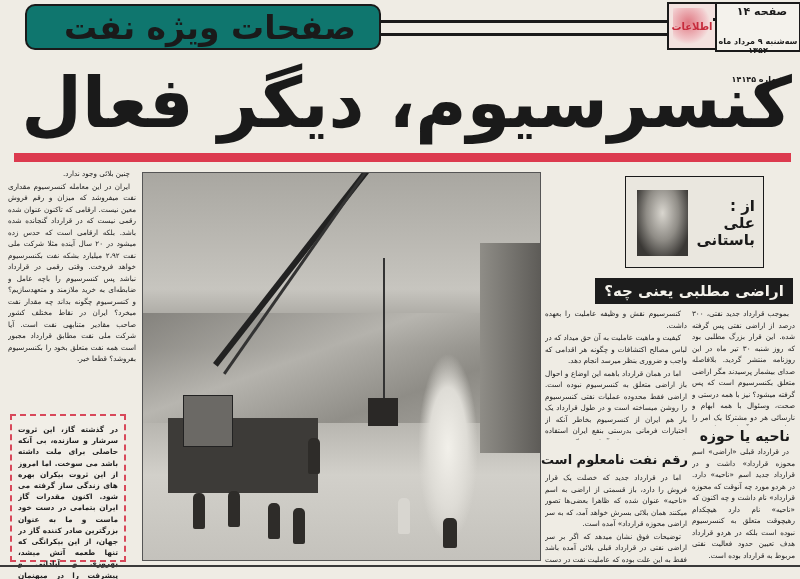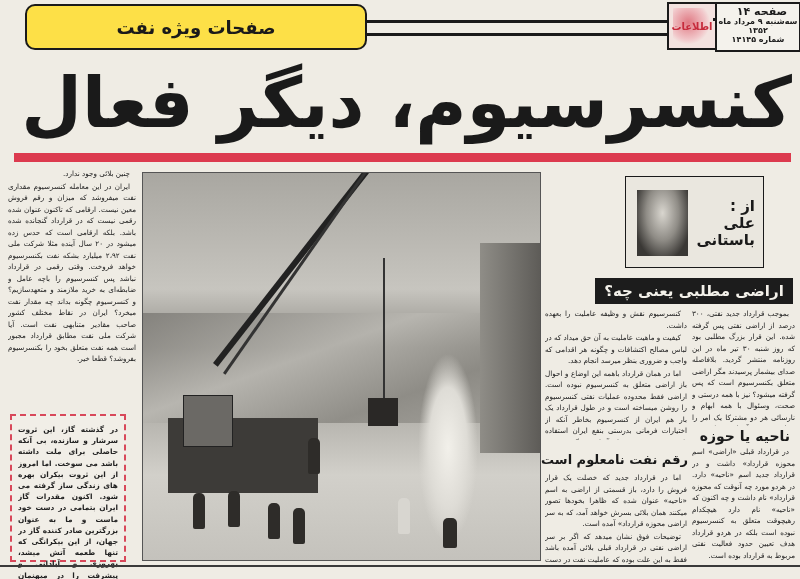--- a/index.html
+++ b/index.html
@@ -7,39 +7,39 @@
     width: 800px; height: 579px; overflow: hidden; position: relative;
     background: #efece4;
     font-family: "DejaVu Sans", sans-serif;
     color: #1a1a1a;
   }
   
   .hline { position: absolute; height: 3px; background: #1a1a1a; }
   .section-pill {
     position: absolute; left: 25px; top: 4px; width: 338px; height: 42px;
     border: 2px solid #1a1a1a; border-radius: 10px;
-    background: #fde047;
+    background: #0f766e;
     display: flex; align-items: center; justify-content: center;
-    font-size: 18px; font-weight: bold; direction: rtl;
+    font-size: 33px; font-weight: bold; direction: rtl; padding-left: 14px;
   }
   .logo-box {
     position: absolute; left: 667px; top: 2px; width: 46px; height: 44px;
     border: 2px solid #1a1a1a; background: #f3e2df;
     display: flex; align-items: center; justify-content: center;
     font-size: 10px; color: #c62b3c; font-weight: bold; direction: rtl;
     overflow: hidden;
   }
   .logo-box .flame { position:absolute; inset:4px; background: radial-gradient(circle at 40% 40%, #e07a84 0%, #f1c6c9 55%, transparent 70%); }
   .issue-box {
     position: absolute; left: 715px; top: 2px; width: 82px; height: 46px;
     border: 2px solid #1a1a1a; background: #f4f2ec;
     direction: rtl; text-align: center; line-height: 1.1;
   }
   .issue-box .page { font-size: 11px; font-weight: bold; display:block; margin-top:2px;margin-left:8px; }
-  .issue-box .small { font-size: 8px; font-weight: bold; display:block; }
+  .issue-box .small { font-size: 8px; font-weight: bold; display:block;margin-top:20px; }
   
   .headline {
     position: absolute; left: 10px; top: 58px; width: 782px; height: 90px;
     direction: rtl; text-align: center;
     font-size: 70px; font-weight: bold; line-height: 90px; letter-spacing: -2px;
     font-family: "DejaVu Sans", sans-serif;
     white-space: nowrap; overflow: hidden;
   }
   .red-rule { position: absolute; left: 14px; top: 153px; width: 777px; height: 9px; background: #dc3a4e; }
   
@@ -165,17 +165,17 @@
   <p>در قرارداد قبلی محوزه قرارداد» منطقه وسیعی بوده است که کنسرسیوم بعنوان عامل فعال مایشاء و هر نوع فعالیت و اقداماتی را که مایل بود راسا و بدون اجازه شرکت ملی نفت در این اراضی انجام میداده است. خودمختاری و خودکامگی کنسرسیوم فقط به این علت بوده است که</p>
 </div>
 
 <div class="col" style="left:545px;top:308px;width:142px;height:132px;">
   <p>کنسرسیوم نقش و وظیفه عاملیت را بعهده داشت.</p>
   <p>کیفیت و ماهیت عاملیت به آن حق میداد که در لباس مصالح اکتشافات و چگونه هر اقدامی که واجب و ضروری بنظر میرسد انجام دهد.</p>
   <p>اما در همان قرارداد باهمه این اوضاع و احوال باز اراضی متعلق به کنسرسیوم نبوده است. اراضی فقط محدوده عملیات نفتی کنسرسیوم را روشن میساخته است و در طول قرارداد یک بار هم ایران از کنسرسیوم بخاطر آنکه از اختیارات فرمانی بدرستی بنفع ایران استفاده نکرده بود ۲۵ درصد از آنرا پس گرفت. بعد همین اراضی را بصورت پیمانکاری باکرتن سرمایه گذاری ها و تعهدات سرمایه گذاری به چند کمپانی دیگر واگذار کرد.</p>
 </div>
 <div class="subhead" style="right:112px;top:452px;">رقم نفت نامعلوم است</div>
 <div class="col" style="left:545px;top:472px;width:142px;height:92px;">
-  <p>اما در قرارداد جدید که خصلت یک قرار فروش را دارد، باز قسمتی از اراضی به اسم «ناحیه» عنوان شده که ظاهرا بخود‌ها تصور میکنند همان بلائی بسرش خواهد آمد، که به سر اراضی محوزه قرارداد» آمده است.</p>
+  <p>اما در قرارداد جدید که خصلت یک قرار فروش را دارد، باز قسمتی از اراضی به اسم «ناحیه» عنوان شده که ظاهرا بعضی‌ها تصور میکنند همان بلائی بسرش خواهد آمد، که به سر اراضی محوزه قرارداد» آمده است.</p>
   <p>توضیحات فوق نشان میدهد که اگر بر سر اراضی نفتی در قرارداد قبلی بلائی آمده باشد فقط به این علت بوده که عاملیت نفت در دست خارجی بوده است، اما بر سر «ناحیه» قرارداد جدید که عاملیت در دست شرکت ملی نفت است امکان نزول</p>
 </div>
 
 <div class="bottom-rule"></div>
 
 </body></html>

